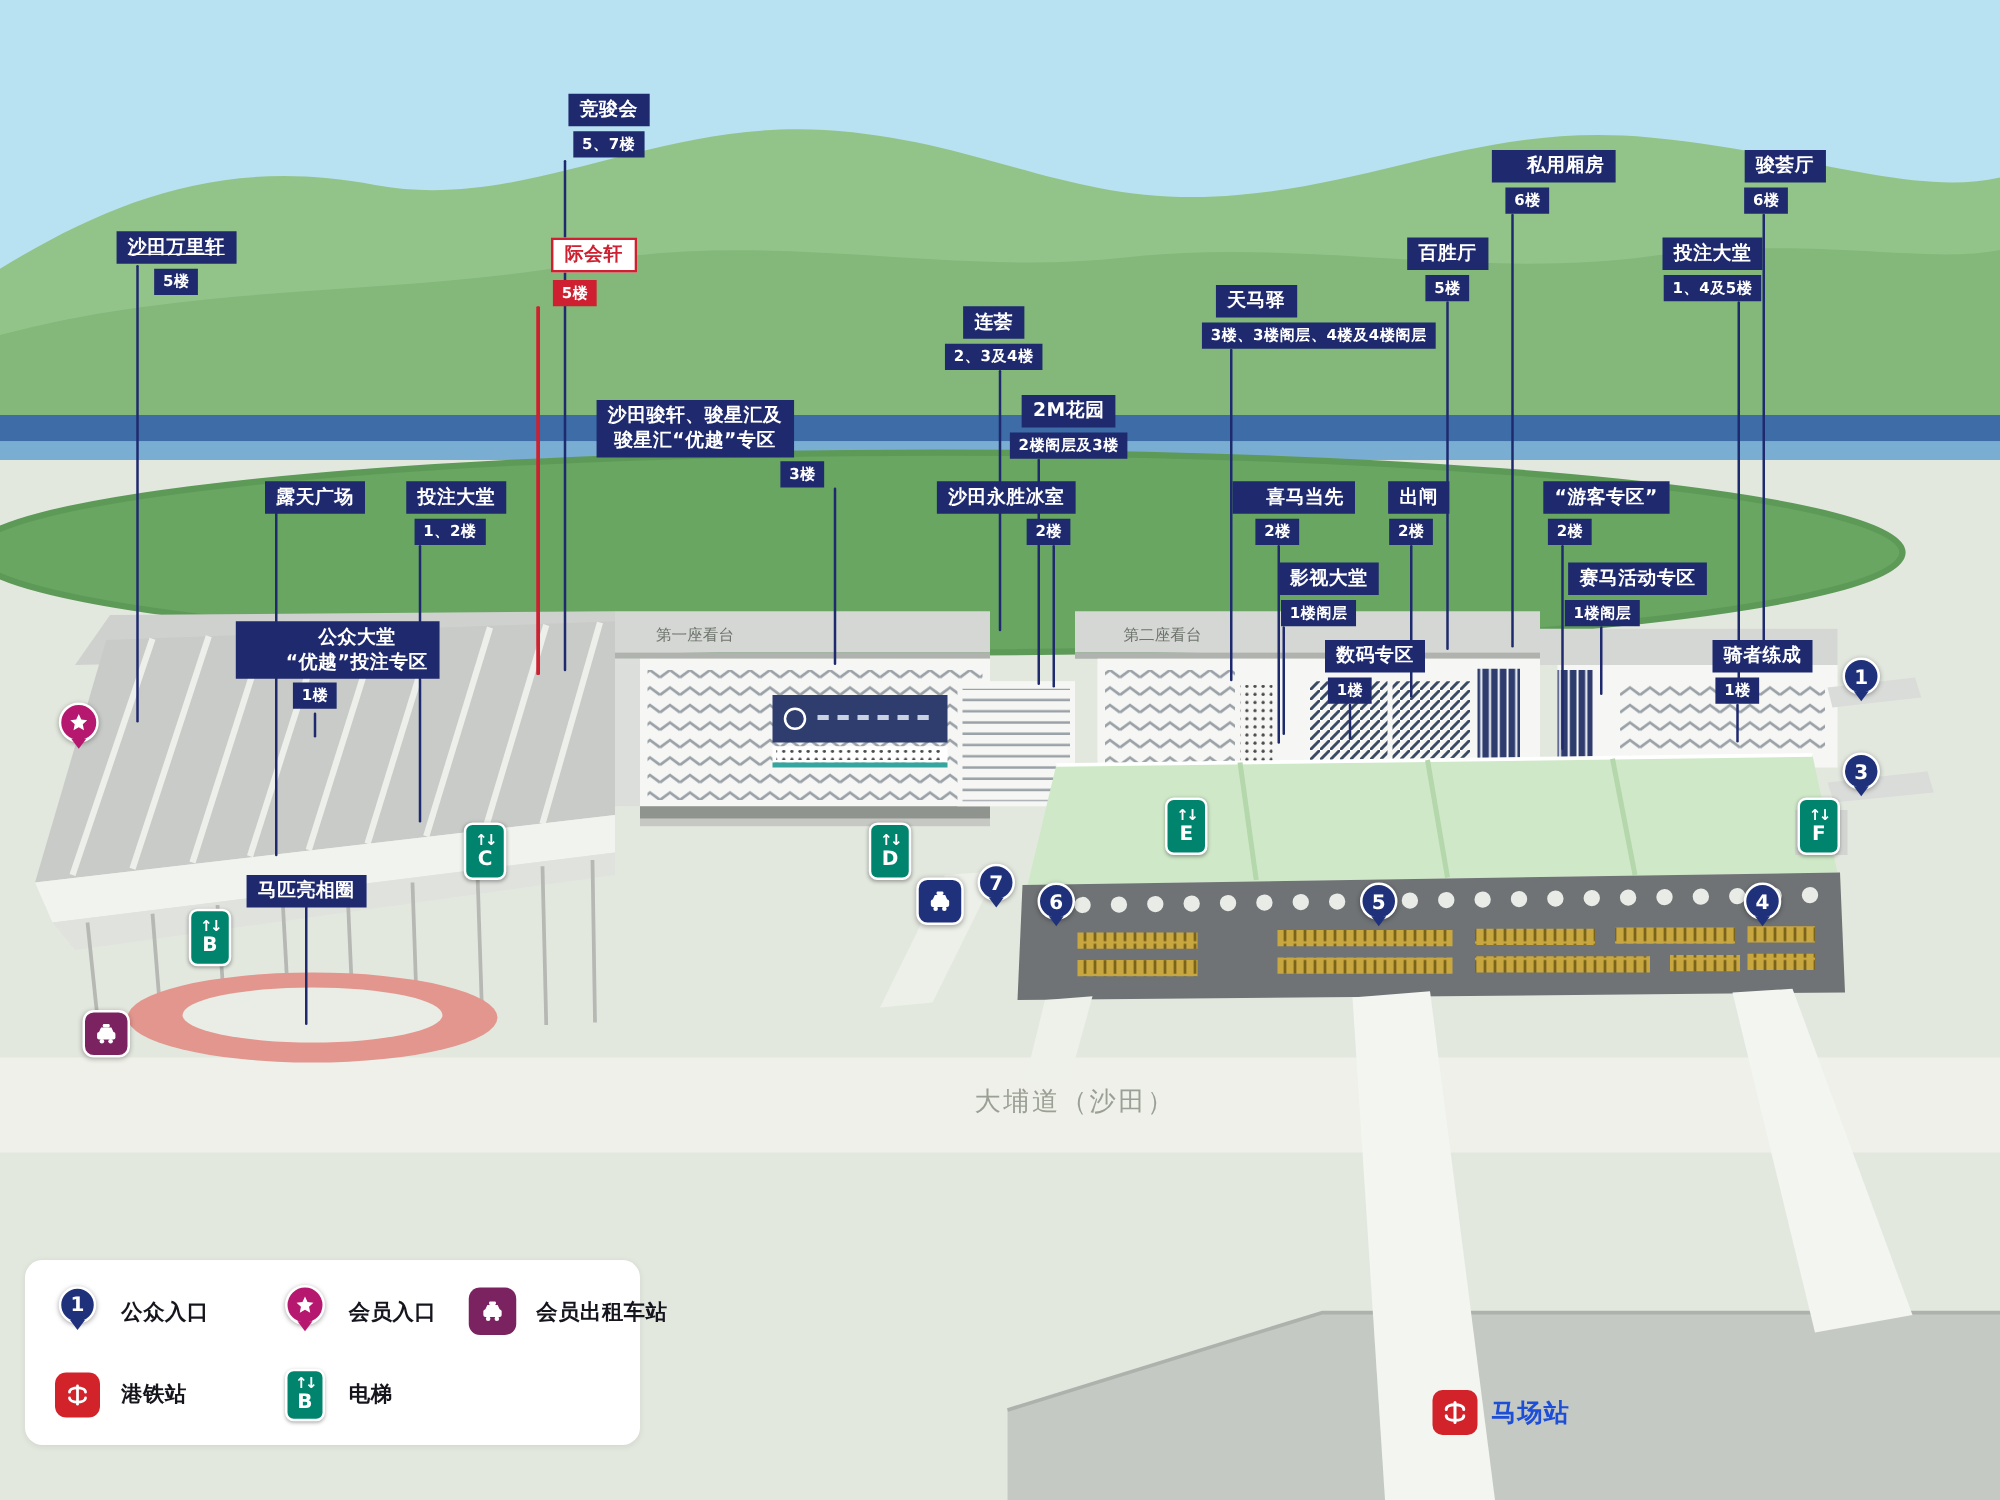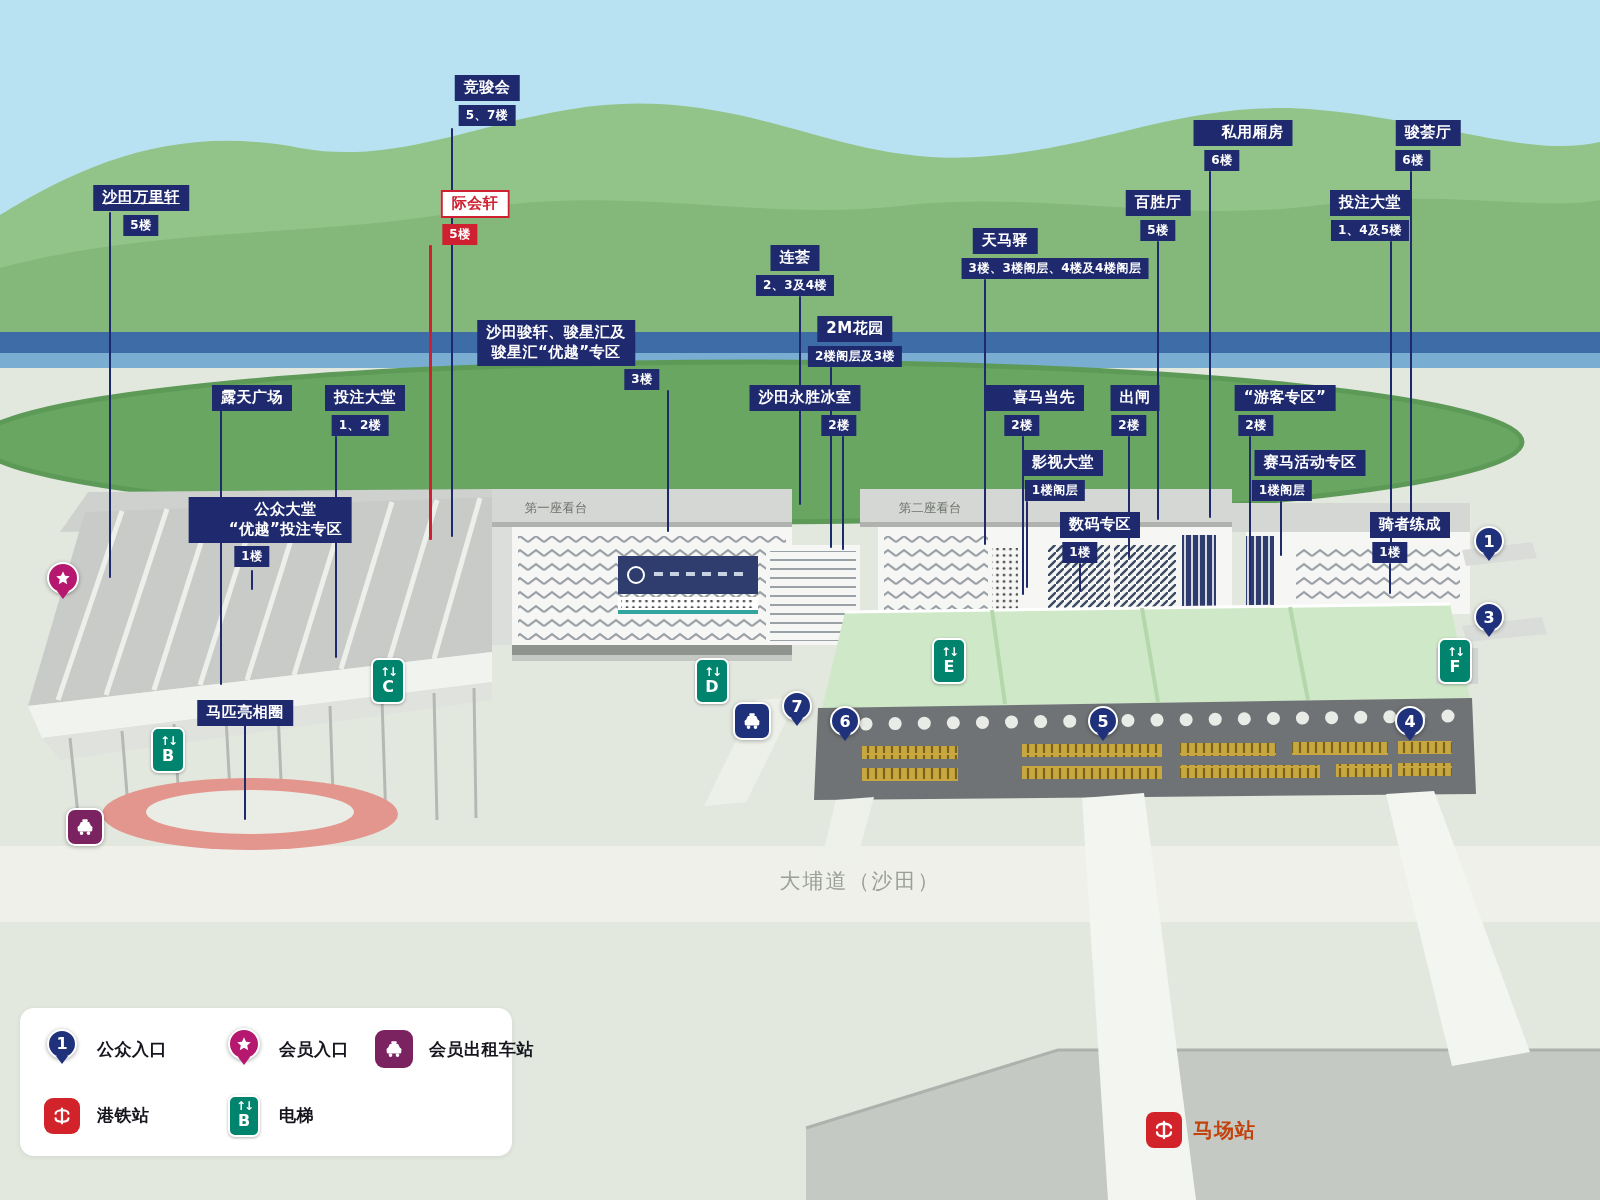--- a/index.html
+++ b/index.html
@@ -35,21 +35,21 @@
   .taxi-marker{position:absolute;width:38px;height:38px;border-radius:9px;border:2px solid #fff;
     display:flex;align-items:center;justify-content:center;z-index:16;box-shadow:0 1px 4px rgba(0,0,0,.3);box-sizing:border-box}
   .taxi-navy{background:#20317c}
   .taxi-purple{background:#7b2260}
   .member-pin{position:absolute;width:36px;display:flex;flex-direction:column;align-items:center;z-index:16}
   .member-circle{width:32px;height:32px;border-radius:50%;background:#b5186e;border:2px solid #fff;
     display:flex;align-items:center;justify-content:center;box-shadow:0 1px 4px rgba(0,0,0,.35);box-sizing:border-box}
 
   .station-marker{position:absolute;left:1146px;top:1112px;display:flex;align-items:center;gap:11px;z-index:16}
   .mtr-box{width:36px;height:36px;border-radius:8px;background:#d2232a;display:flex;align-items:center;justify-content:center}
-  .station-label{font-size:20px;font-weight:bold;color:#c2410c;letter-spacing:1px}
+  .station-label{font-size:20px;font-weight:bold;color:#1d4ed8;letter-spacing:1px}
 
   .legend{position:absolute;left:20px;top:1008px;width:492px;height:148px;background:#fff;border-radius:14px;z-index:20;
     box-shadow:0 1px 5px rgba(0,0,0,.08)}
   #legend-grid{display:grid;grid-template-columns:182px 150px auto;row-gap:24px;align-content:center;height:100%;
     padding-left:20px;box-sizing:border-box}
   .legend-item{display:flex;align-items:center;gap:13px}
   .legend-icon{width:44px;display:flex;justify-content:center}
   .legend-label{font-size:17px;font-weight:600;color:#15151d;letter-spacing:.5px;white-space:nowrap}
   .sq{width:38px;height:38px;border-radius:9px;display:flex;align-items:center;justify-content:center}
   .sq.navy{background:#20317c}

